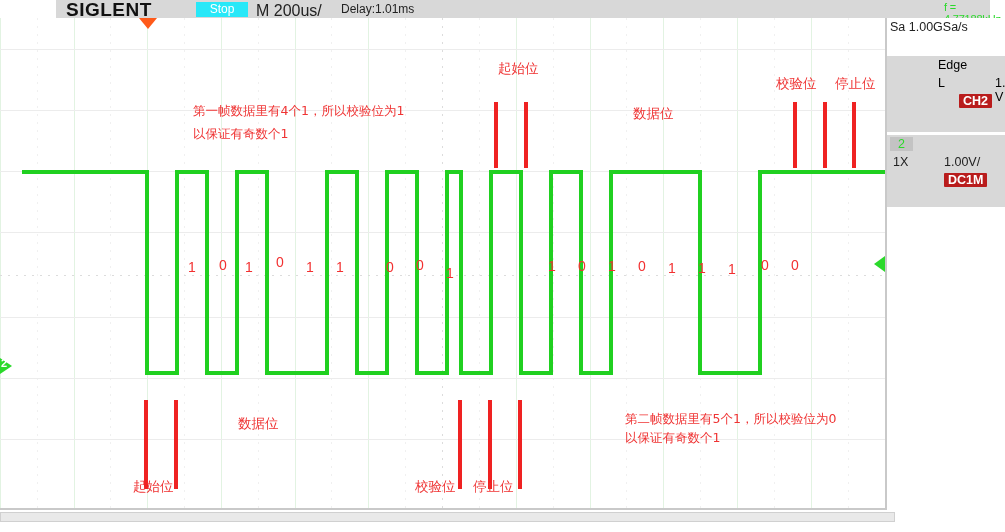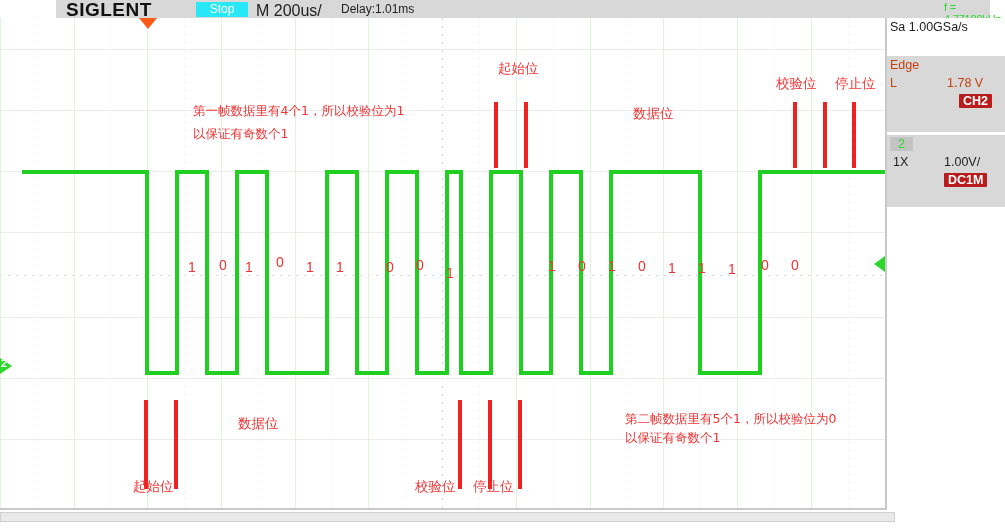--- a/index.html
+++ b/index.html
@@ -35,21 +35,21 @@
 
   
   #wave{position:absolute;left:0;top:18px;width:885px;height:490px;}
 
   
   .side{position:absolute;left:887px;width:118px;font-size:12.5px;}
   #sa-panel{top:18px;height:38px;background:#ffffff;}
   #sa-panel div{padding-left:3px;line-height:19px;color:#222;}
   #trig-panel{top:56px;height:76px;background:#d8d8d8;}
   #chan-panel{top:135px;height:72px;background:#d8d8d8;}
-  .gtext{color:#c2410c;}
+  .gtext{color:#000000;margin-left:48px;}
   .greenbox{background:#b91c1c;color:#ffffff;font-weight:bold;
             padding:0 4px;border-radius:1px;display:inline-block;margin-top:36px;}
   .greybox{background:#c3c3c3;color:#2bd92b;padding:0 8px;display:inline-block;}
 
   
   .anno{position:absolute;color:#ef3333;font-size:13.5px;white-space:nowrap;
         font-family:"DejaVu Sans","Liberation Sans",sans-serif;}
   .anno-sm{position:absolute;color:#ef3333;font-size:12.5px;white-space:nowrap;
         font-family:"DejaVu Sans","Liberation Sans",sans-serif;line-height:17px;}
   .bit{position:absolute;color:#f23030;font-size:14px;

